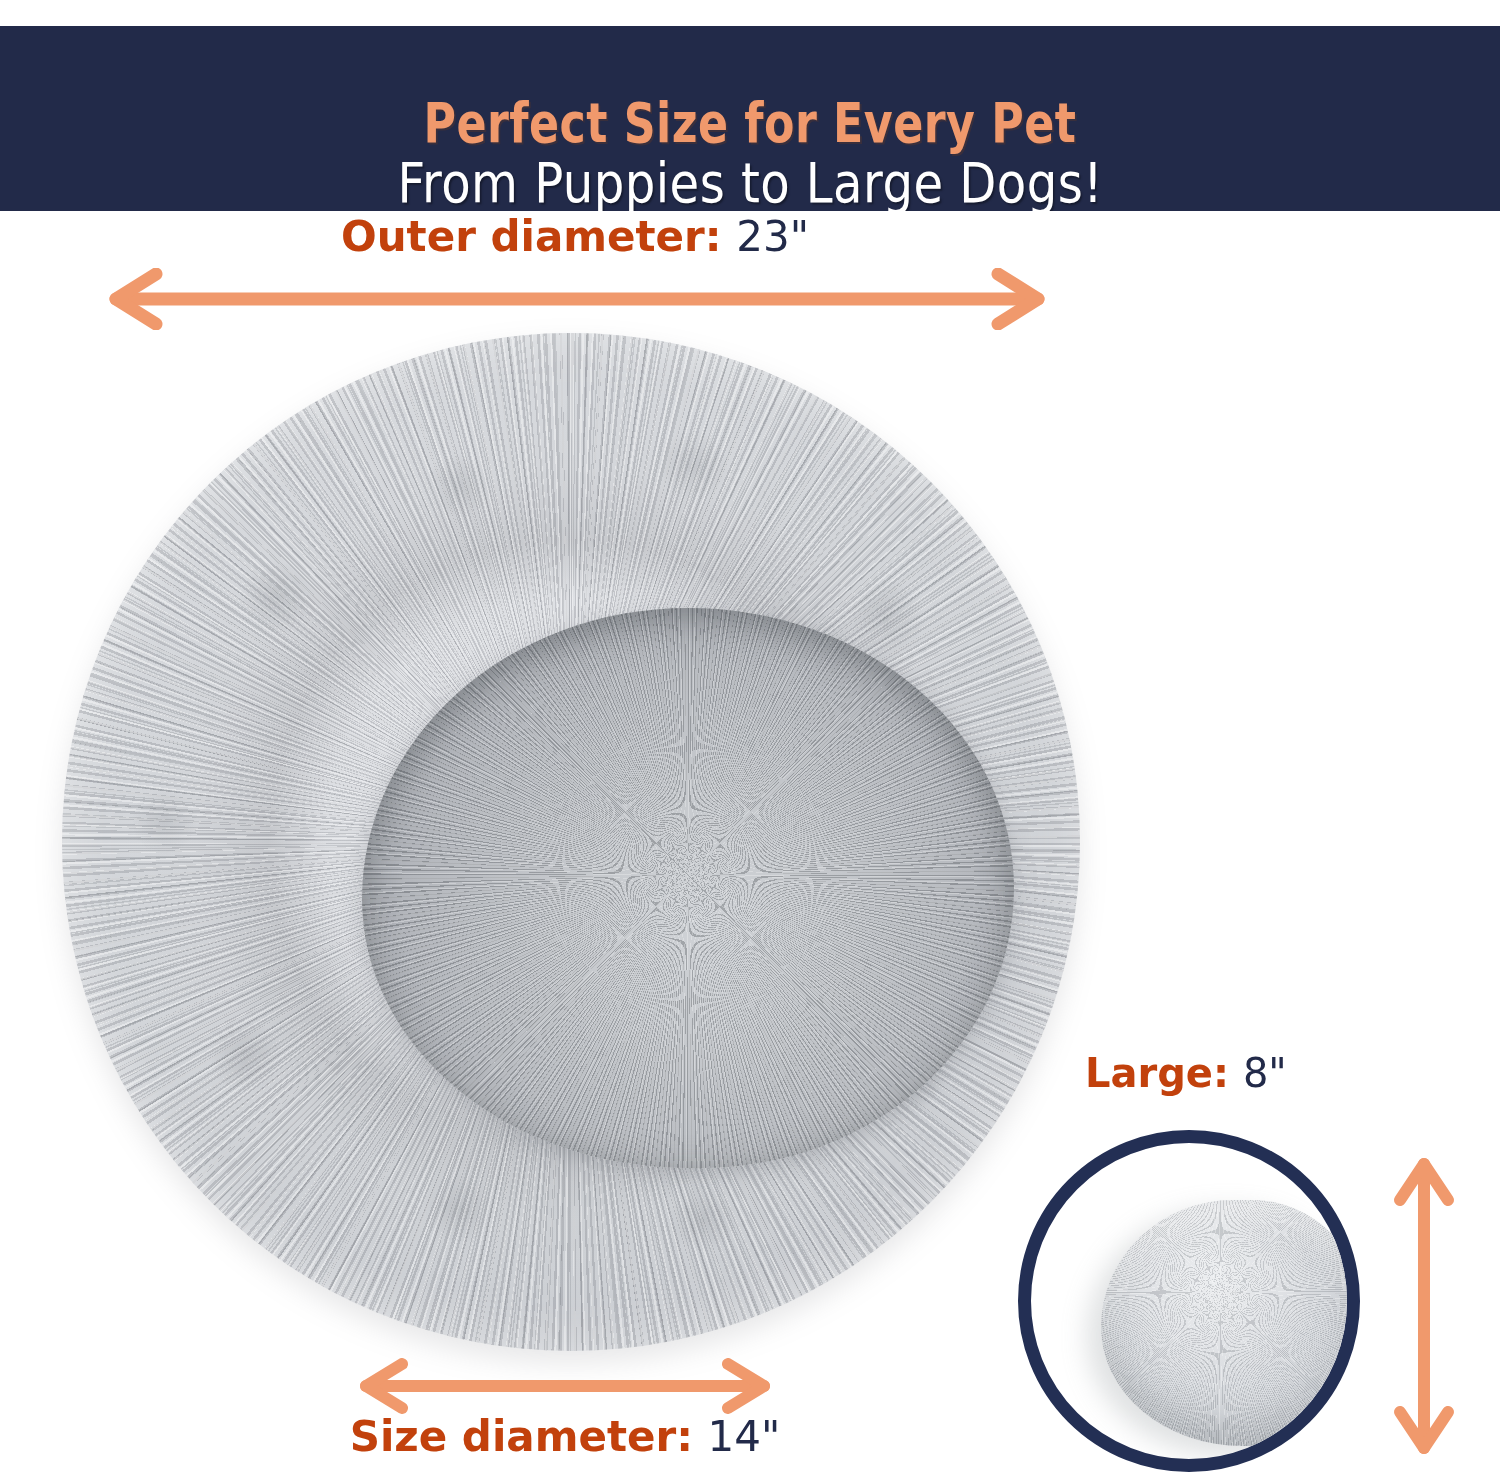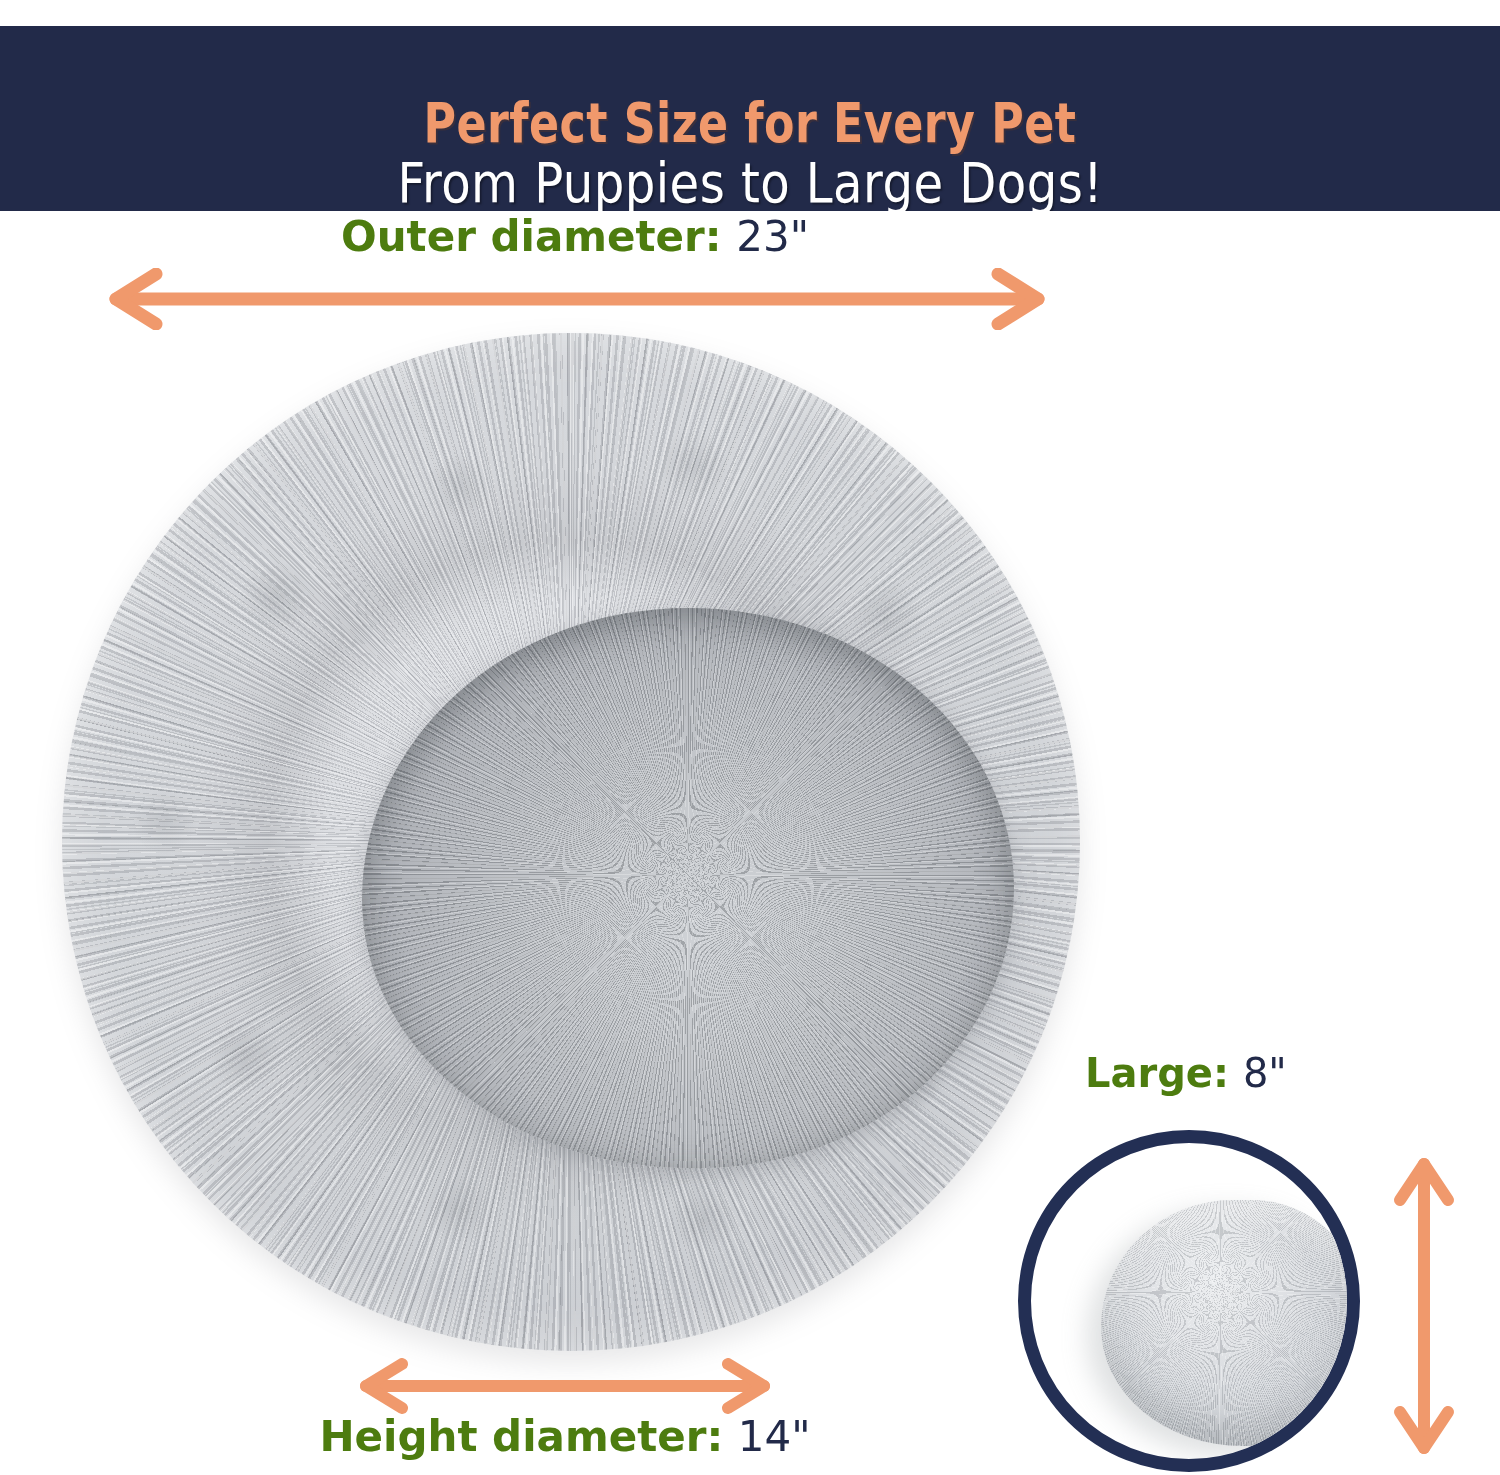--- a/index.html
+++ b/index.html
@@ -40,21 +40,21 @@
     white-space:nowrap;
   }
 
   
   .outer-label {
     position:absolute; left:0; top:212px; width:1150px;
     text-align:center;
     font-size:42px; font-weight:bold; white-space:nowrap;
     font-family:"DejaVu Sans", sans-serif;
   }
-  .lab-orange { color:#4d7c0f; }
+  .lab-orange { color:#c2410c; }
   .lab-navy   { color:#222A49; font-weight:normal; }
 
   
   .outer-arrow {
     position:absolute; left:82px; top:268px;
     width:990px; height:62px;
   }
 
   
   .bed-wrap {
@@ -273,21 +273,21 @@
 
 <svg class="inner-arrow" viewBox="0 0 450 56">
   <g fill="none" stroke="#F0996C" stroke-width="12" stroke-linecap="round" stroke-linejoin="round">
     <line x1="26" y1="28" x2="424" y2="28"></line>
     <polyline points="62,6 26,28 62,50"></polyline>
     <polyline points="388,6 424,28 388,50"></polyline>
   </g>
 </svg>
 
 <div class="inner-label">
-  <span class="lab-orange">Height diameter: </span><span class="lab-navy">14"</span>
+  <span class="lab-orange">Size diameter: </span><span class="lab-navy">14"</span>
 </div>
 
 <div class="height-label">
   <span class="lab-orange">Large: </span><span class="lab-navy">8"</span>
 </div>
 
 <div class="side-circle">
   <div class="side-bed">
     <div class="side-fur"></div>
     <div class="side-fur2"></div>

